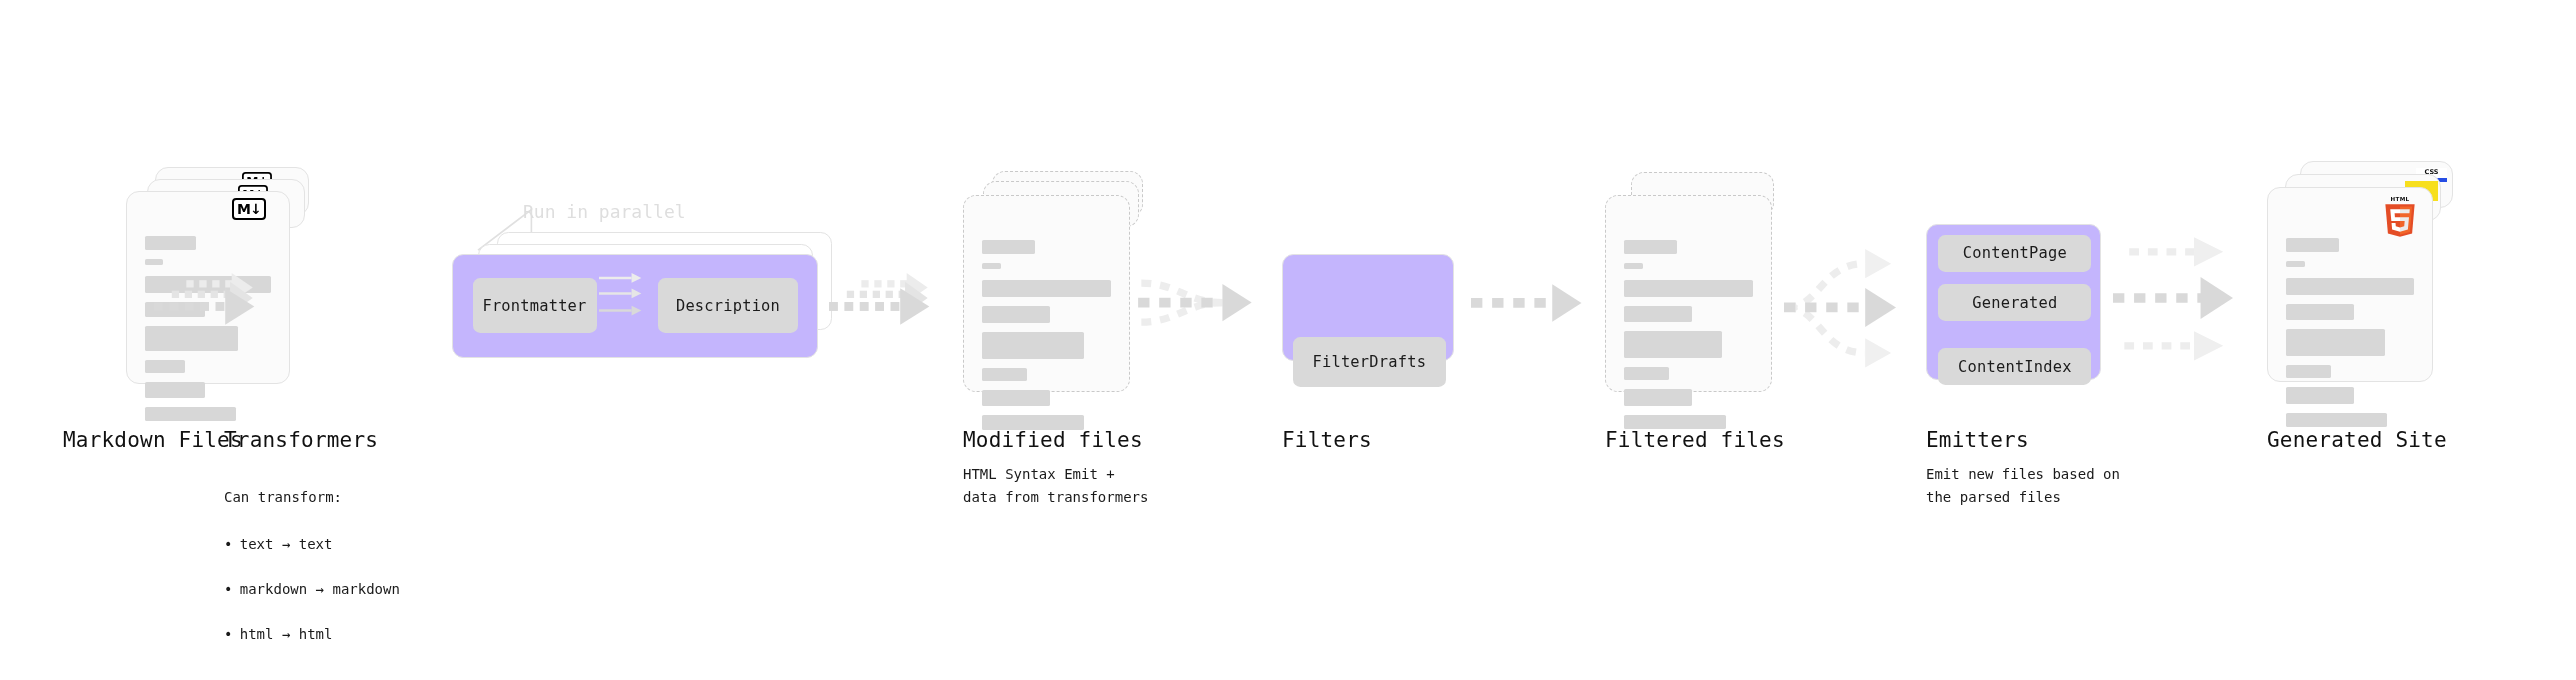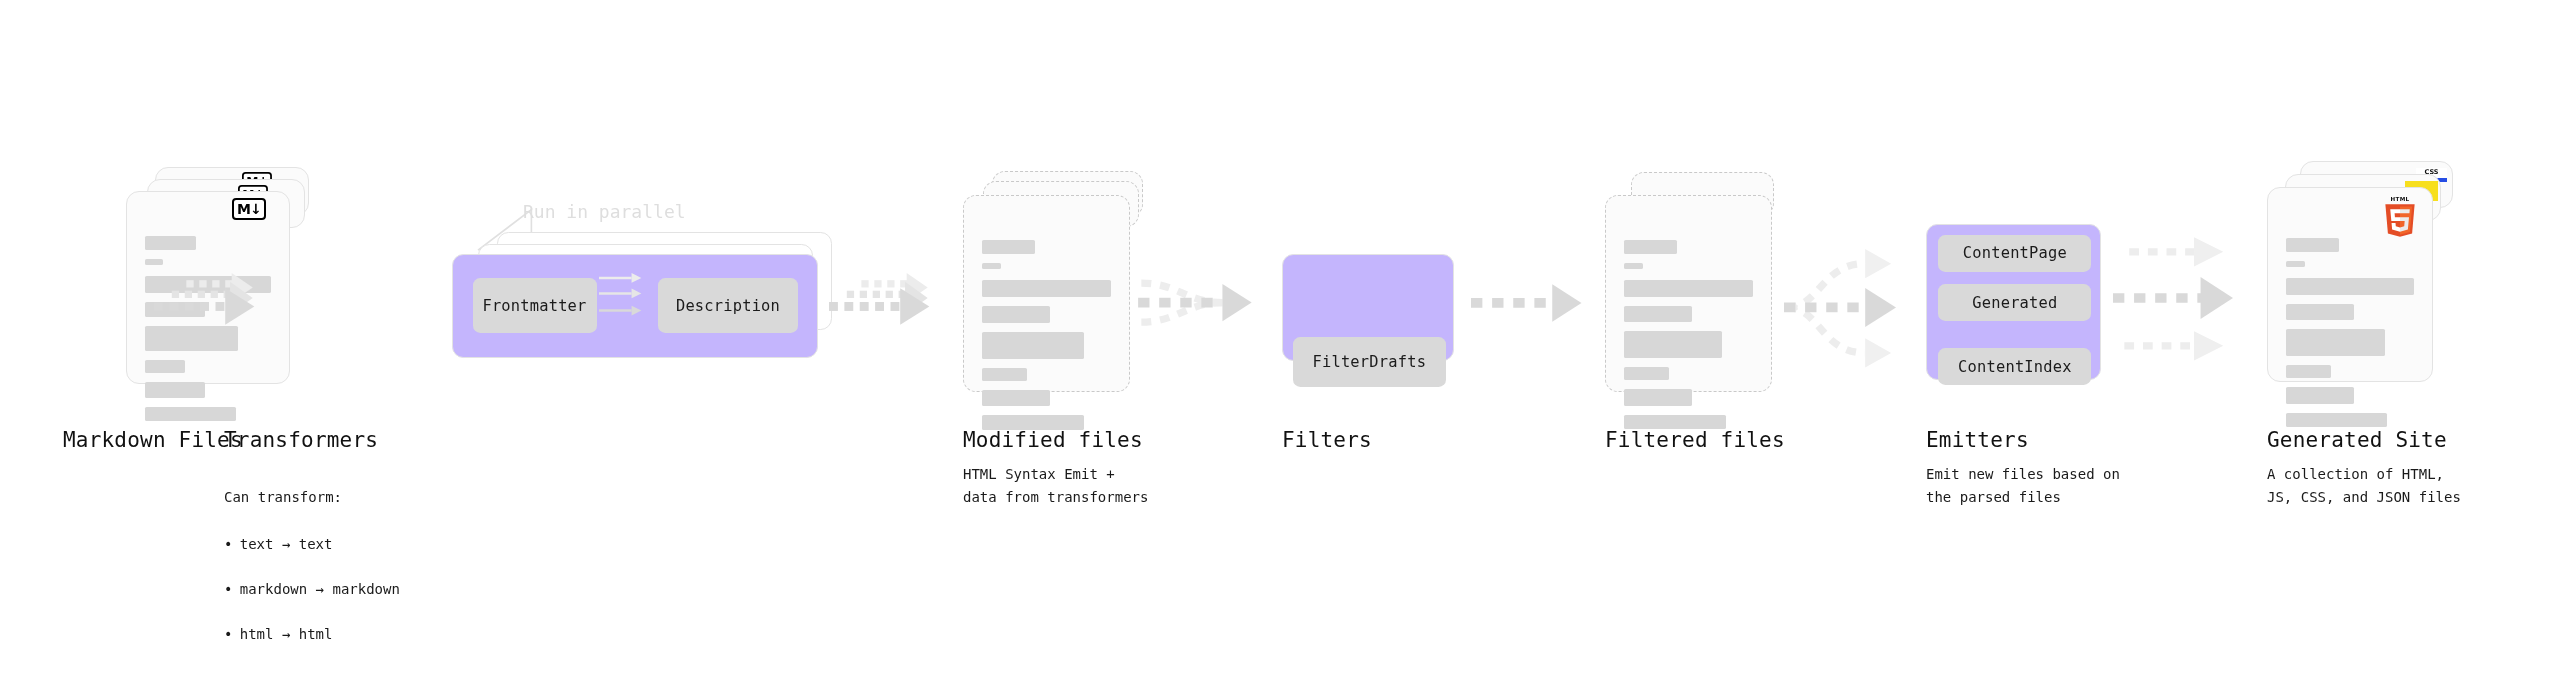--- a/index.html
+++ b/index.html
@@ -327,17 +327,15 @@
       <path d="M6 16 L58 16 L53.5 68 L32 74 L10.5 68 Z" fill="#e44d26"></path>
       <path d="M32 20 L32 70.5 L49.6 65.6 L53.5 20 Z" fill="#f16529"></path>
       <path d="M32 39 L23 39 L22.4 32 L32 32 L32 25 L14.7 25 L16.6 46 L32 46 Z
                M32 57.5 L24.5 55.4 L24 49.5 L17 49.5 L18 61 L32 65 Z" fill="#ffffff"></path>
       <path d="M32 39 L32 46 L40.3 46 L39.5 55.4 L32 57.5 L32 65 L46 61 L48 39 Z
                M32 25 L32 32 L48.8 32 L49.4 25 Z" fill="#ebebeb"></path>
     </svg>
   </div>
 
   <div class="title" style="left:2267px; top:428px;">Generated Site</div>
-  <div class="subtitle" style="left:2267px; top:463px;">A collection of HTML,
-JS, CSS, and JSON files</div>
 
 </div>
 
 
 </body></html>

